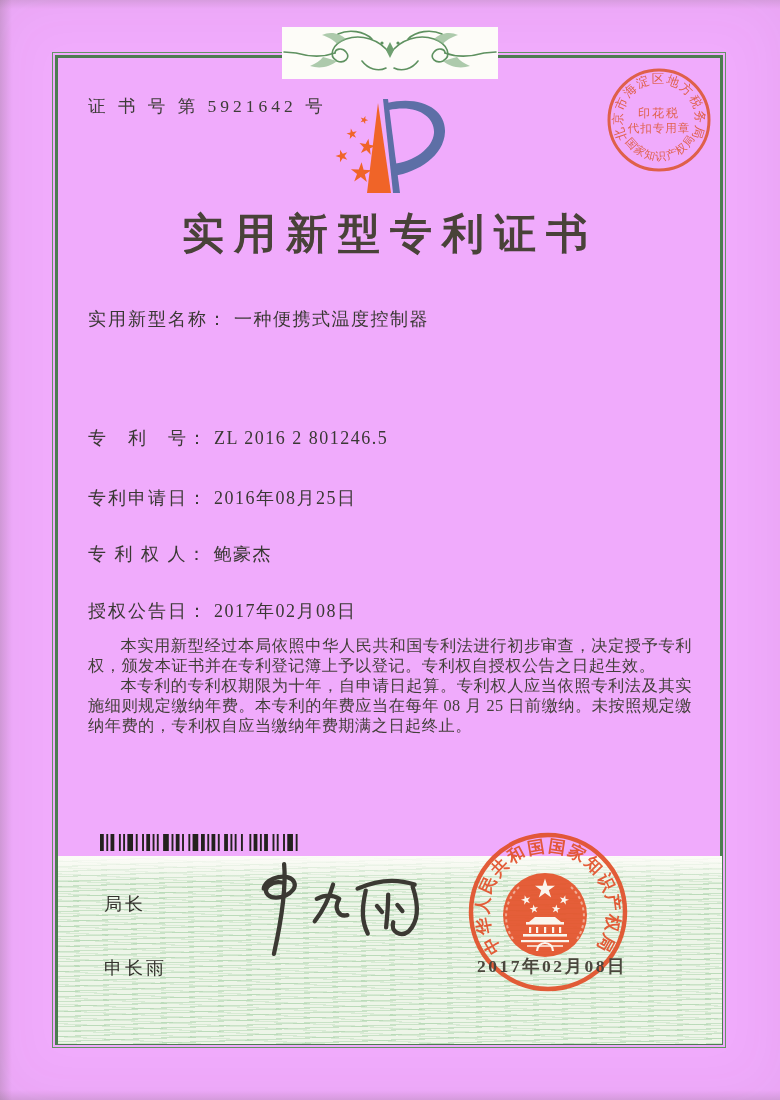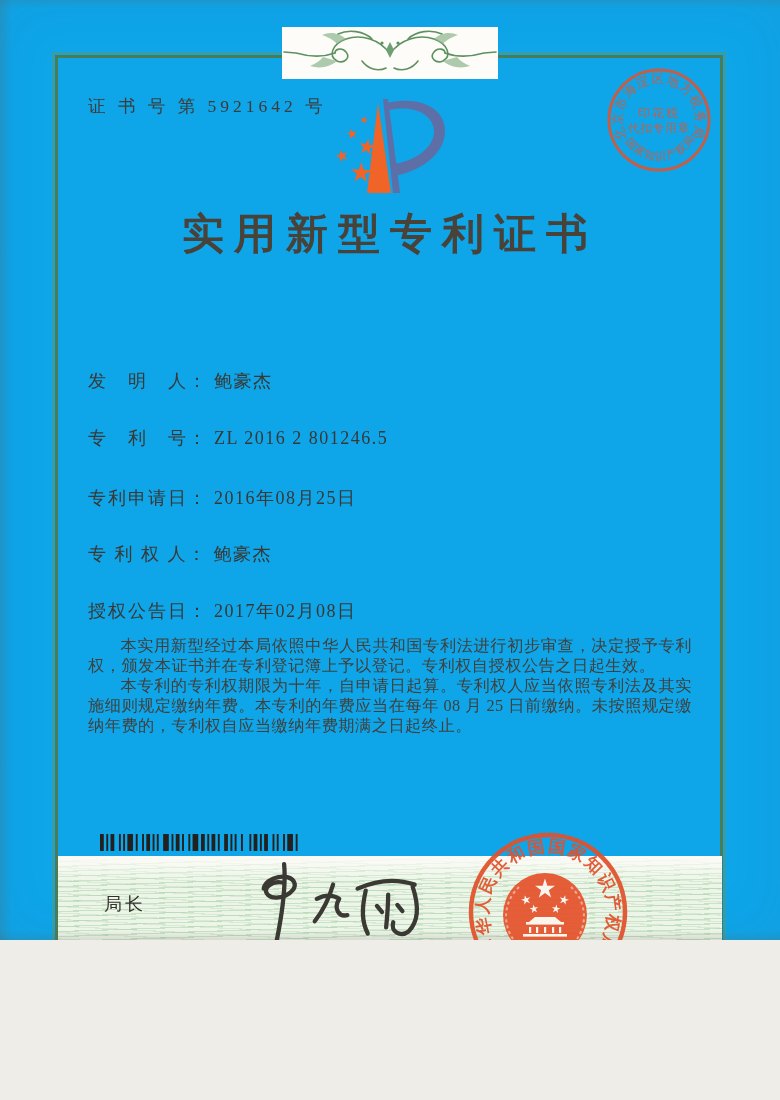--- a/index.html
+++ b/index.html
@@ -1,18 +1,18 @@
 <!DOCTYPE html>
 <html><head>
 <meta charset="utf-8">
 <style>
   html,body{margin:0;padding:0;background:#efede8;}
   .paper{
-    position:relative;width:780px;height:940px;overflow:hidden;
-    background:#0ea5e9;
+    position:relative;width:780px;height:1100px;overflow:hidden;
+    background:#f0abfc;
     font-family:"Liberation Serif","DejaVu Serif",serif;
     box-shadow:inset 0 0 60px rgba(80,75,60,.06);
   }
   .scan-edge-left{position:absolute;left:0;top:0;bottom:0;width:12px;
     background:linear-gradient(90deg,rgba(95,92,82,.20),rgba(95,92,82,0));}
   .scan-edge-top{position:absolute;left:0;top:0;right:0;height:9px;
     background:linear-gradient(180deg,rgba(95,92,82,.14),rgba(95,92,82,0));}
   .scan-edge-bottom{position:absolute;left:0;bottom:0;right:0;height:10px;
     background:linear-gradient(0deg,rgba(95,92,82,.16),rgba(95,92,82,0));}
 
@@ -129,22 +129,22 @@
       <text font-size="11" fill="#dd5632" letter-spacing="1">
         <textPath href="#taxBottomArc" startOffset="2">国家知识产权局</textPath>
       </text>
       <text x="56" y="53" text-anchor="middle" font-size="12" fill="#dd5632" letter-spacing="2">印花税</text>
       <text x="56" y="68" text-anchor="middle" font-size="11.5" fill="#dd5632" letter-spacing="1">代扣专用章</text>
     </svg>
   </div>
 
   <div class="title">实用新型专利证书</div>
 
-  <div class="field f2">
-    <span class="f-label">发　明　人：</span><span class="f-value">鲍豪杰</span>
+  <div class="field f1">
+    <span class="f-label">实用新型名称：</span><span class="f-value">一种便携式温度控制器</span>
   </div>
   <div class="field f3">
     <span class="f-label">专　利　号：</span><span class="f-value">ZL 2016 2 801246.5</span>
   </div>
   <div class="field f4">
     <span class="f-label">专利申请日：</span><span class="f-value">2016年08月25日</span>
   </div>
   <div class="field f5">
     <span class="f-label">专 利 权 人：</span><span class="f-value">鲍豪杰</span>
   </div>

